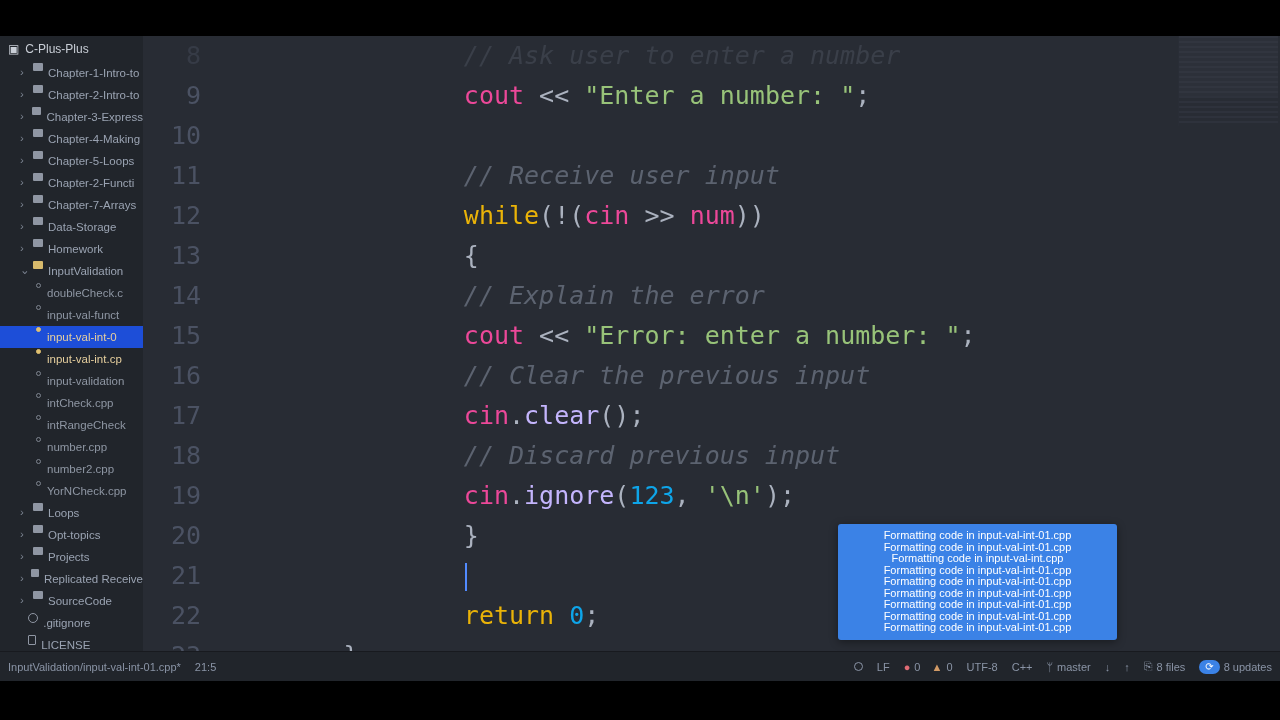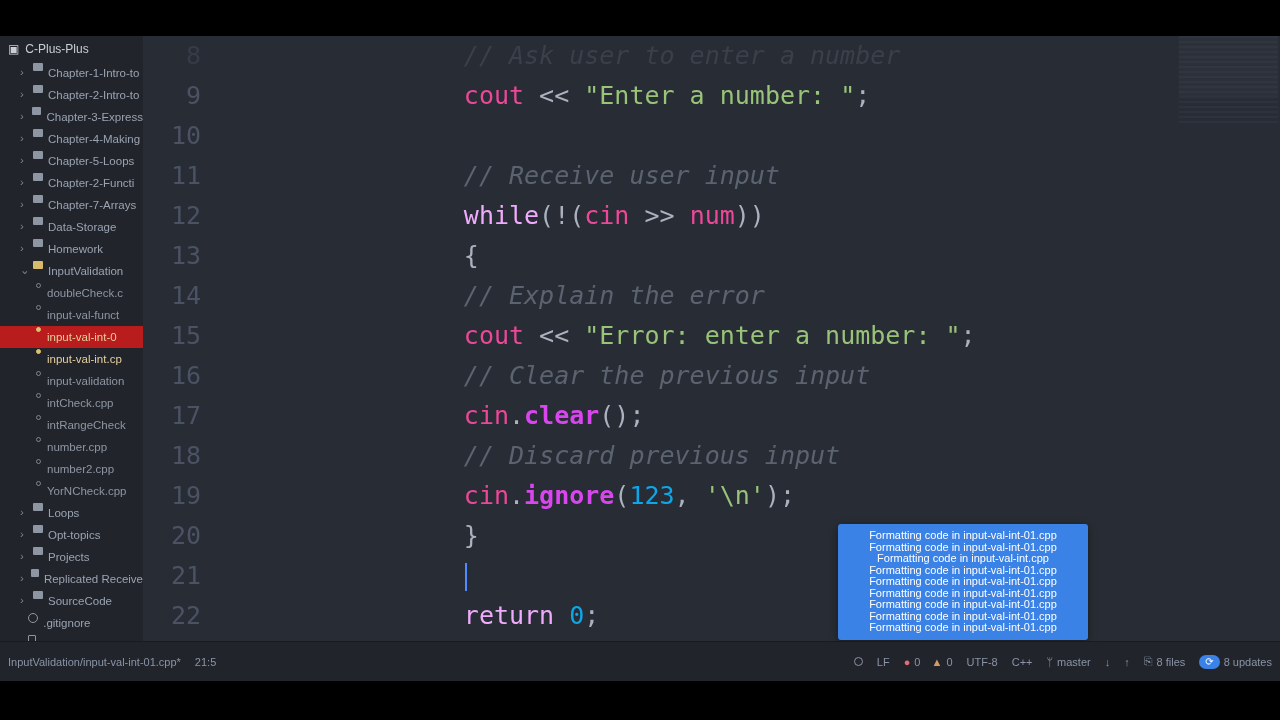--- a/index.html
+++ b/index.html
@@ -8,52 +8,52 @@
   
   .sidebar { width: 143px; background: #21252b; color: #9aa3b2; font-size: 11px; display: flex; flex-direction: column; overflow: hidden; }
   .project-header { display: flex; align-items: center; gap: 6px; padding: 6px 8px; color: #c9ced6; font-size: 12px; }
   .tree { flex: 1; overflow: hidden; font-size: 11.5px; line-height: 20px; }
   .tree .row { display: flex; align-items: flex-start; gap: 5px; padding: 1px 0 1px 4px; white-space: nowrap; color: #9aa3b2; cursor: pointer; }
   .tree .row.folder .chev { width: 8px; display: inline-block; }
   .tree .row.folder .fico { color: #8f96a3; }
   .tree .row.folder.open .fico { color: #d7ba6c; }
   .tree .row.indent1 { padding-left: 20px; }
   .tree .row.file { padding-left: 36px; color: #8e96a3; }
-  .tree .row.active { background: #b91c1c; color: #e6cf9e; }
+  .tree .row.active { background: #1d4ed8; color: #e6cf9e; }
   .tree .row.modified { color: #e6cf9e; }
   .bullet { width: 5px; height: 5px; border-radius: 50%; border: 1px solid #7f8590; display: inline-block; margin-right: 1px;}
   .bullet.mod { border-color: #e0c070; background: #e0c070; }
   .fico { width: 10px; height: 8px; background: currentColor; display: inline-block; border-radius: 1px; position: relative; }
   .chev::before { content:"›"; display:inline-block; color:#7a8290; transform: translateY(-1px);}
   .row.open .chev::before { content:"⌄";}
   .gitico { width:10px; height:10px; border:1px solid #8f96a3; border-radius:50%; display:inline-block;}
   .licico { width:8px; height:10px; border:1px solid #8f96a3; display:inline-block; border-radius:1px;}
   
   .editor { flex: 1; background: #282c34; position: relative; font-family: Menlo, Consolas, monospace; }
   .gutter { position: absolute; left: 0; top: 0; bottom: 0; width: 80px; text-align: right; padding-right: 22px; color: #4b5263; font-size: 25px; }
   .gutter .ln { height: 40px; line-height: 40px; }
   .code { position: absolute; left: 80px; right: 0; top: 0; bottom: 0; font-size: 25px; color: #abb2bf; white-space: pre; }
   .code .cl { height: 40px; line-height: 40px; }
-  .tk-kw { color: #f0abfc; }
+  .tk-kw { color: #eab308; }
   .tk-id { color: #ec4899; }
   .tk-op { color: #abb2bf; }
   .tk-pn { color: #abb2bf; }
   .tk-str { color: #98c379; }
   .tk-cm { color: #5c6370; font-style: italic; }
-  .tk-fn { color: #d946ef; font-weight: bold; }
+  .tk-fn { color: #c4b5fd; }
   .tk-num { color: #0ea5e9; }
   .cursor { display:inline-block; width:2px; height:28px; background:#528bff; vertical-align:middle; margin-left:1px;}
   
   .minimap { position:absolute; right:2px; top:0; width:100px; height:90px; background:linear-gradient(#3a3f4b 0 2px, transparent 2px 5px) repeat-y; background-size:100% 5px; opacity:.35; border-left:1px solid #2c313a;}
   .minimap::after{content:"";position:absolute;left:0;right:0;top:0;height:60px;background:rgba(120,130,150,.15);}
   
-  .popup { position: absolute; left: 695px; top: 488px; width: 250px; background: #3b82e6; border-radius: 3px; padding: 6px 8px; font-size: 11px; line-height: 1.05; color: #fff; text-align: center; font-family: "Segoe UI", Arial, sans-serif; box-shadow: 0 2px 8px rgba(0,0,0,.4);}
+  .popup { position: absolute; left: 695px; top: 488px; width: 279px; background: #3b82e6; border-radius: 3px; padding: 6px 8px; font-size: 11px; line-height: 1.05; color: #fff; text-align: center; font-family: "Segoe UI", Arial, sans-serif; box-shadow: 0 2px 8px rgba(0,0,0,.4);}
   .popup div{white-space:nowrap;}
   
-  .status { position:absolute; bottom:0; left:0; right:0; height:40px; background:#21252b; color:#8a94a6; font-size:11px; display:flex; align-items:center; padding:0 8px; gap:14px; border-top:1px solid #181a1f;}
+  .status { position:absolute; bottom:0; left:0; right:0; height:30px; background:#21252b; color:#8a94a6; font-size:11px; display:flex; align-items:center; padding:0 8px; gap:14px; border-top:1px solid #181a1f;}
   .status .path { flex:0 0 auto;}
   .status .spacer { flex:1;}
   .status .item { display:flex; align-items:center; gap:4px; cursor:pointer;}
   .status .err{color:#e06c75;}
   .status .warn{color:#d19a66;}
   .status .git{color:#8a94a6;}
   .badge{background:#3b82e6;color:#fff;border-radius:7px;padding:0 6px;font-size:10px;line-height:14px;}
   .circ{width:9px;height:9px;border-radius:50%;border:1px solid #8a94a6;display:inline-block;}
 </style>
 </head>

